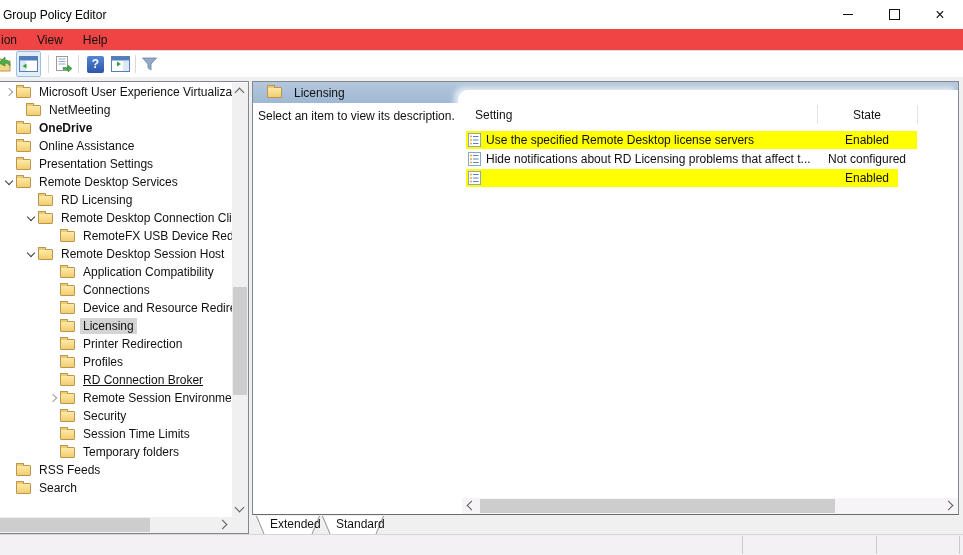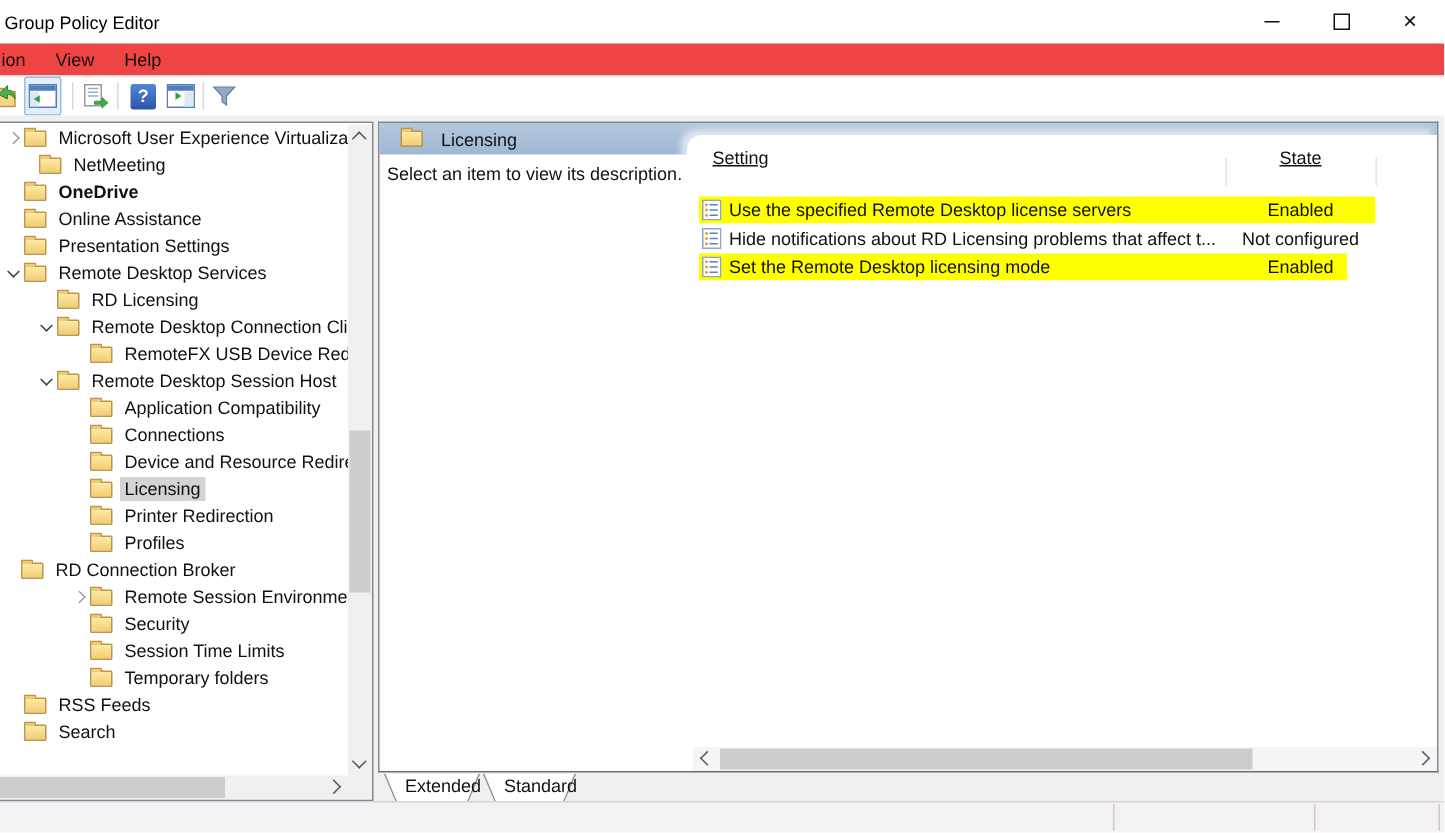--- a/index.html
+++ b/index.html
@@ -55,21 +55,21 @@
   .hthumb{position:absolute;top:1px;bottom:1px;background:#cdcdcd;}
   
   .rightpanel{position:absolute;left:252px;top:4px;width:707px;height:434px;background:#fff;
               border:1px solid #828790;border-bottom-color:#6a6a6a;box-sizing:border-box;}
   .rp-inner{position:absolute;inset:0;overflow:hidden;}
   .bluehdr{position:absolute;left:0;top:0;right:0;height:21px;background:linear-gradient(180deg,#b4c8dd,#9fb8d3);z-index:1;display:flex;align-items:center;}
   .bluehdr .folder{margin-left:14px;}
   .cornerpanel{position:absolute;left:205px;top:8px;right:0;height:26px;background:#fff;z-index:2;
                border-top-left-radius:10px;box-shadow:-4px -3px 5px rgba(255,255,255,.65);}
   .rp-desc{position:absolute;left:5px;top:27px;z-index:3;}
-  .colhdr{position:absolute;z-index:3;top:16px;text-decoration:underline;}
+  .colhdr{position:absolute;z-index:3;top:26px;}
   .colhdr.setting{left:222px;}
   .colhdr.state{left:564px;width:100px;text-align:center;}
   .colsep{position:absolute;z-index:3;top:23px;height:19px;width:1px;background:#e4e4e4;}
   .rows{position:absolute;left:213px;top:48px;width:451px;z-index:3;}
   .grow{height:19px;position:relative;display:flex;align-items:center;white-space:nowrap;overflow:hidden;}
   .grow .hl{position:absolute;left:0;top:0.5px;bottom:0.5px;background:#ffff00;z-index:0;}
   .grow .gicon{flex:0 0 13px;margin-left:2px;margin-right:5px;z-index:1;}
   .grow .stext{z-index:1;}
   .grow .gstate{position:absolute;left:351px;width:100px;text-align:center;z-index:1;}
   .rhscroll{position:absolute;left:209px;right:0;bottom:0;height:16px;background:#f6f4f6;z-index:4;}
@@ -238,21 +238,21 @@
           <div class="trow" style="padding-left: 46px;">
             <span class="tw"></span>
             <span class="folder"></span>
             <span class="tlabel">Printer Redirection</span>
           </div>
           <div class="trow" style="padding-left: 46px;">
             <span class="tw"></span>
             <span class="folder"></span>
             <span class="tlabel">Profiles</span>
           </div>
-          <div class="trow" style="">
+          <div class="trow" style="padding-left: 46px; text-decoration: underline;">
             <span class="tw"></span>
             <span class="folder"></span>
             <span class="tlabel">RD Connection Broker</span>
           </div>
           <div class="trow" style="padding-left: 46px;">
             <span class="tw">
               <i></i>
             </span>
             <span class="folder"></span>
             <span class="tlabel">Remote Session Environment</span>
@@ -345,21 +345,20 @@
               <span class="hl" style="width:432px;background:#ffff00"></span>
               <svg class="gicon" width="13" height="14" viewBox="0 0 13 14">
                 <rect x="0.5" y="0.5" width="12" height="13" fill="#fff" stroke="#8aa6cd"></rect>
                 <circle cx="3" cy="3.5" r="1" fill="#e8a33d"></circle>
                 <line x1="5" y1="3.5" x2="10.5" y2="3.5" stroke="#5b83c0"></line>
                 <circle cx="3" cy="7" r="1" fill="#e8a33d"></circle>
                 <line x1="5" y1="7" x2="10.5" y2="7" stroke="#5b83c0"></line>
                 <circle cx="3" cy="10.5" r="1" fill="#e8a33d"></circle>
                 <line x1="5" y1="10.5" x2="10.5" y2="10.5" stroke="#5b83c0"></line>
               </svg>
-              <span class="stext">Set the Remote Desktop licensing mode</span>
               <span class="gstate">Enabled</span>
             </div>
           </div>
         <div class="rhscroll">
           <span class="sbbtn" style="left:0;top:0;">
               <i class="ch left"></i>
             </span>
           <span class="hthumb" style="left:18px;width:355px;"></span>
           <span class="sbbtn" style="right:0;top:0;">
               <i class="ch right"></i>

